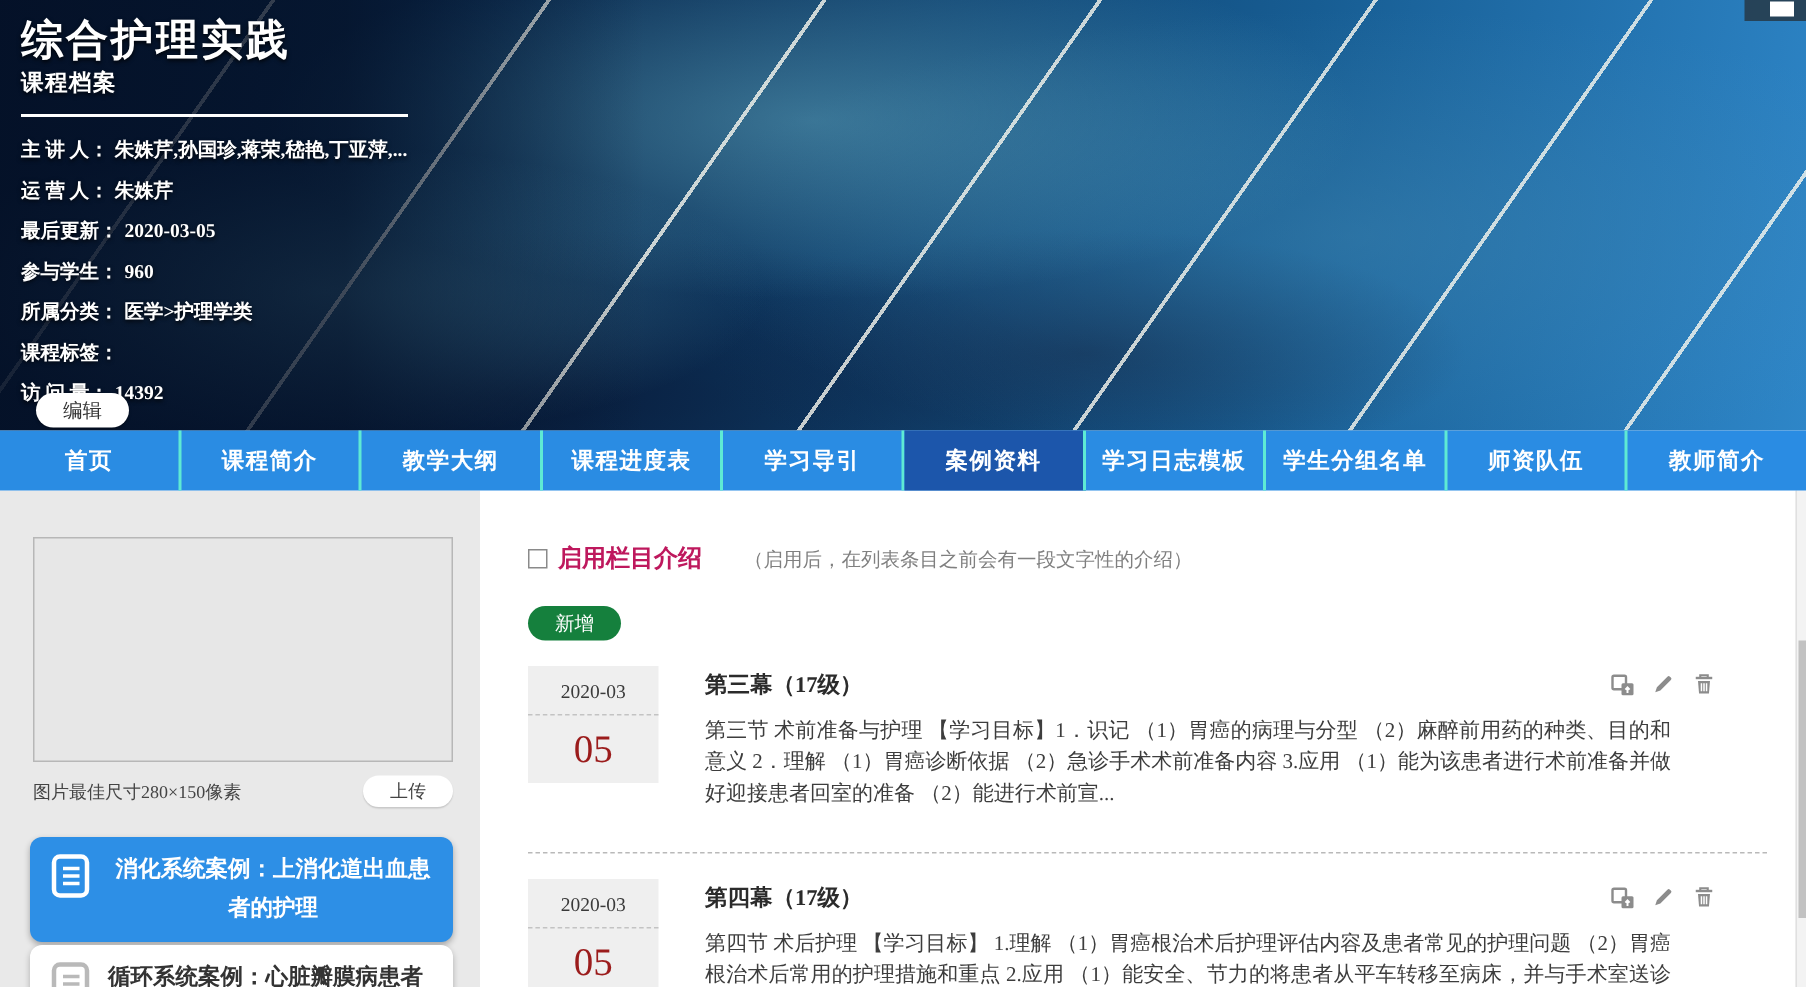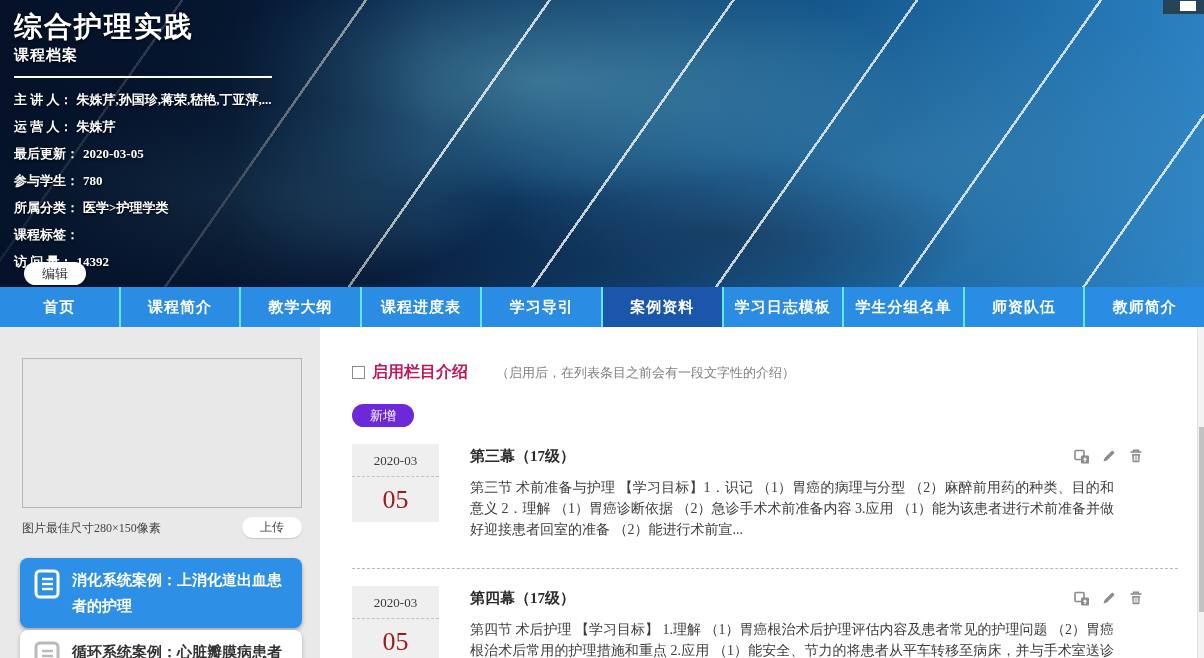--- a/index.html
+++ b/index.html
@@ -55,32 +55,32 @@
   .img-hint { font-size:12px; color:#444; line-height:22px; }
   .upload-btn { position:absolute; right:0; top:0; width:60px; height:21px; background:#ffffff;
     border:none; border-radius:11px; font-size:12px; color:#444; font-family:inherit;
     cursor:pointer; box-shadow:0 1px 1px rgba(0,0,0,.15); }
   .side-item { position:absolute; left:20px; width:282px; border-radius:8px; display:flex;
     padding:9px 10px 9px 10px; cursor:pointer; }
   .side-item.item-0 { top:231px; background:#2d8fe6; box-shadow:0 2px 4px rgba(0,0,0,.30); }
   .side-item.item-1 { top:303px; background:#fff; box-shadow:0 2px 4px rgba(0,0,0,.25); }
   .side-icon { width:26px; height:30px; margin:2px 12px 0 4px; flex:0 0 auto; }
   .side-label { font-size:15px; font-weight:bold; line-height:26px; }
-  .side-item.item-0 .side-label { color:#fff; }
+  .side-item.item-0 .side-label { color:#fff;text-align:center; }
   .side-item.item-1 .side-label { color:#333; }
 
   
   .main { position:absolute; left:320px; top:327px; width:884px; height:331px; background:#fff;
     padding:35px 26px 0 32px; }
   .ctrl-row { display:flex; align-items:center; }
   .checkbox { width:13px; height:13px; border:1px solid #8a8a8a; background:#fff; margin-right:7px;
     cursor:pointer; flex:0 0 auto; }
   .ctrl-label { font-size:16px; font-weight:bold; color:#be185d; }
   .ctrl-note { font-size:13px; color:#808080; margin-left:28px; }
-  .add-btn { margin-top:21px; width:62px; height:23px; background:#6d28d9; color:#fff;
+  .add-btn { margin-top:21px; width:62px; height:23px; background:#15803d; color:#fff;
     border:none; border-radius:12px; font-size:13px; font-family:inherit; cursor:pointer; }
 
   .entry { position:relative; display:flex; margin-top:17px; }
   .date-badge { flex:0 0 auto; width:87px; height:78px; background:#efefef; text-align:center; }
   .date-month { font-size:13px; color:#3a3a3a; padding-top:9px; padding-bottom:7px; }
   .date-dash { border-top:1px dashed #c3c3c3; width:100%; }
   .date-day { font-size:26px; color:#9b1c1c; padding-top:8px; }
   .entry-body { flex:1 1 auto; margin-left:31px; padding-right:64px; }
   .entry-title { font-size:15px; font-weight:bold; color:#2b2b2b; margin-top:3px; }
   .entry-desc { margin-top:11px; font-size:14px; color:#3d3d3d; line-height:21px; text-align:justify; }
@@ -102,21 +102,21 @@
     <div class="hdr-lines"></div>
     <div class="hdr-shade"></div>
     <div class="hdr-content">
       <div class="hdr-title">综合护理实践</div>
       <div class="hdr-sub">课程档案</div>
       <div class="hdr-rule"></div>
       <div class="hdr-info">
         <div class="info-row"><span class="info-label">主 讲 人：</span><span>朱姝芹,孙国珍,蒋荣,嵇艳,丁亚萍,...</span></div>
         <div class="info-row"><span class="info-label">运 营 人：</span><span>朱姝芹</span></div>
         <div class="info-row"><span class="info-label">最后更新：</span><span>2020-03-05</span></div>
-        <div class="info-row"><span class="info-label">参与学生：</span><span>780</span></div>
+        <div class="info-row"><span class="info-label">参与学生：</span><span>960</span></div>
         <div class="info-row"><span class="info-label">所属分类：</span><span>医学&gt;护理学类</span></div>
         <div class="info-row"><span class="info-label">课程标签：</span><span></span></div>
         <div class="info-row"><span class="info-label">访 问 量：</span><span>14392</span></div>
       </div>
     </div>
     <button class="edit-btn">编辑</button>
     <div class="corner-widget">
       <div class="corner-white"></div>
     </div>
   </div>

